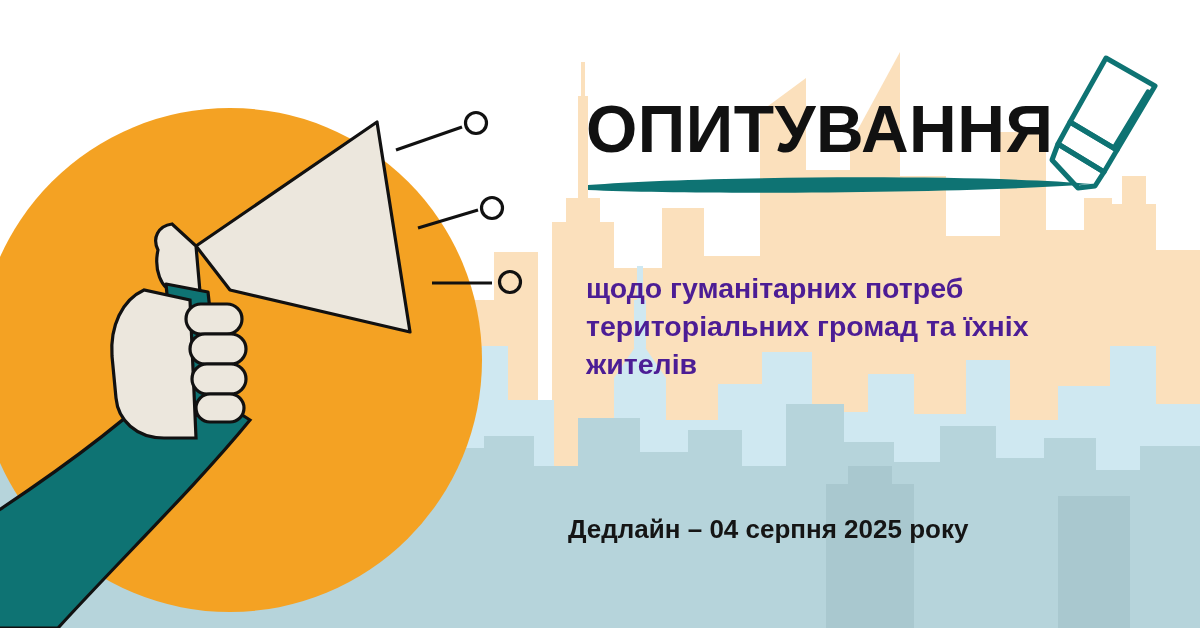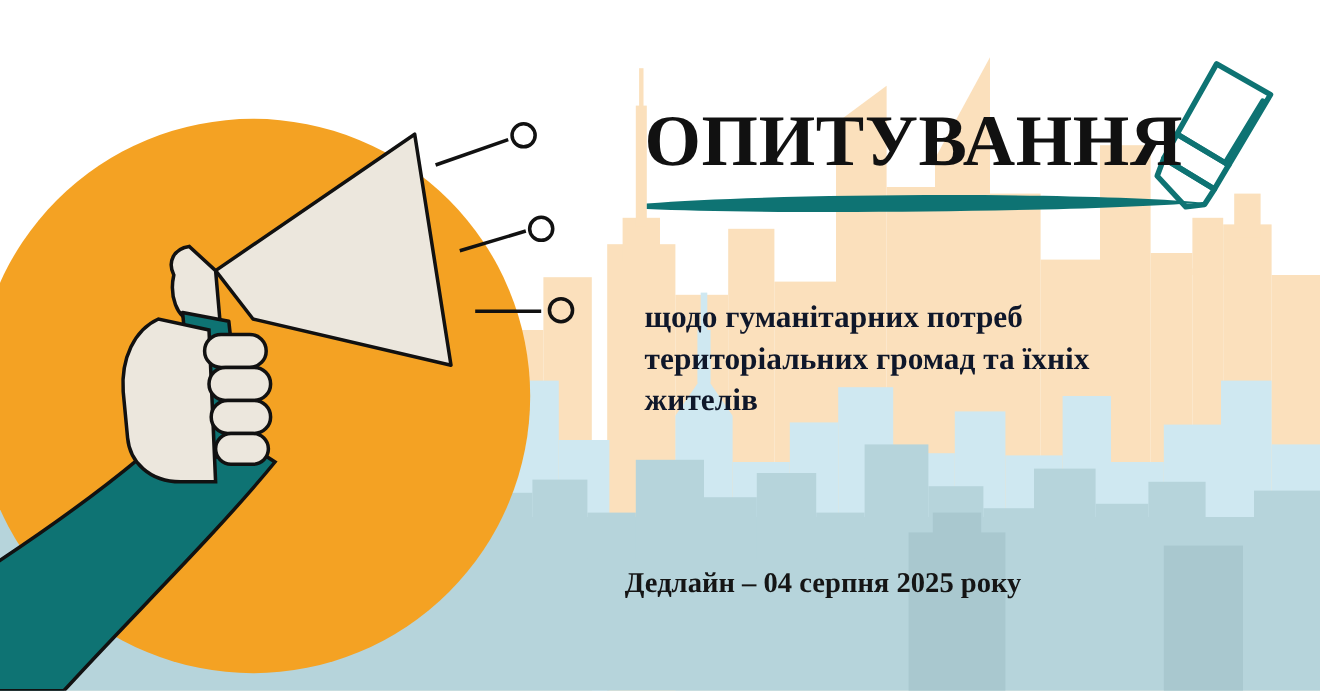--- a/index.html
+++ b/index.html
@@ -10,41 +10,41 @@
     overflow:hidden;
   }
   #poster{
     position:relative;
     width:1200px;height:628px;
     background:#ffffff;
     overflow:hidden;
   }
   #art{position:absolute;inset:0;width:1200px;height:628px;}
 
-  .txt-layer{position:absolute;inset:0;width:1200px;height:628px;pointer-events:none;font-family:Liberation Serif, serif;}
+  .txt-layer{position:absolute;inset:0;width:1200px;height:628px;pointer-events:none;}
 
   #title{
     position:absolute;
     left:586px;top:96px;
     width:520px;
     font-size:66px;
     font-weight:bold;
     letter-spacing:0.5px;
     color:#111111;
     line-height:1;
     white-space:nowrap;
     pointer-events:auto;
   }
   #subtitle{
     position:absolute;
     left:586px;top:270px;
     width:470px;
     font-size:28.5px;
     font-weight:bold;
-    color:#0f172a;
+    color:#4c1d95;
     line-height:1.33;
     pointer-events:auto;
   }
   #deadline{
     position:absolute;
     left:568px;top:514px;
     width:520px;
     font-size:26px;
     font-weight:bold;
     color:#151515;

